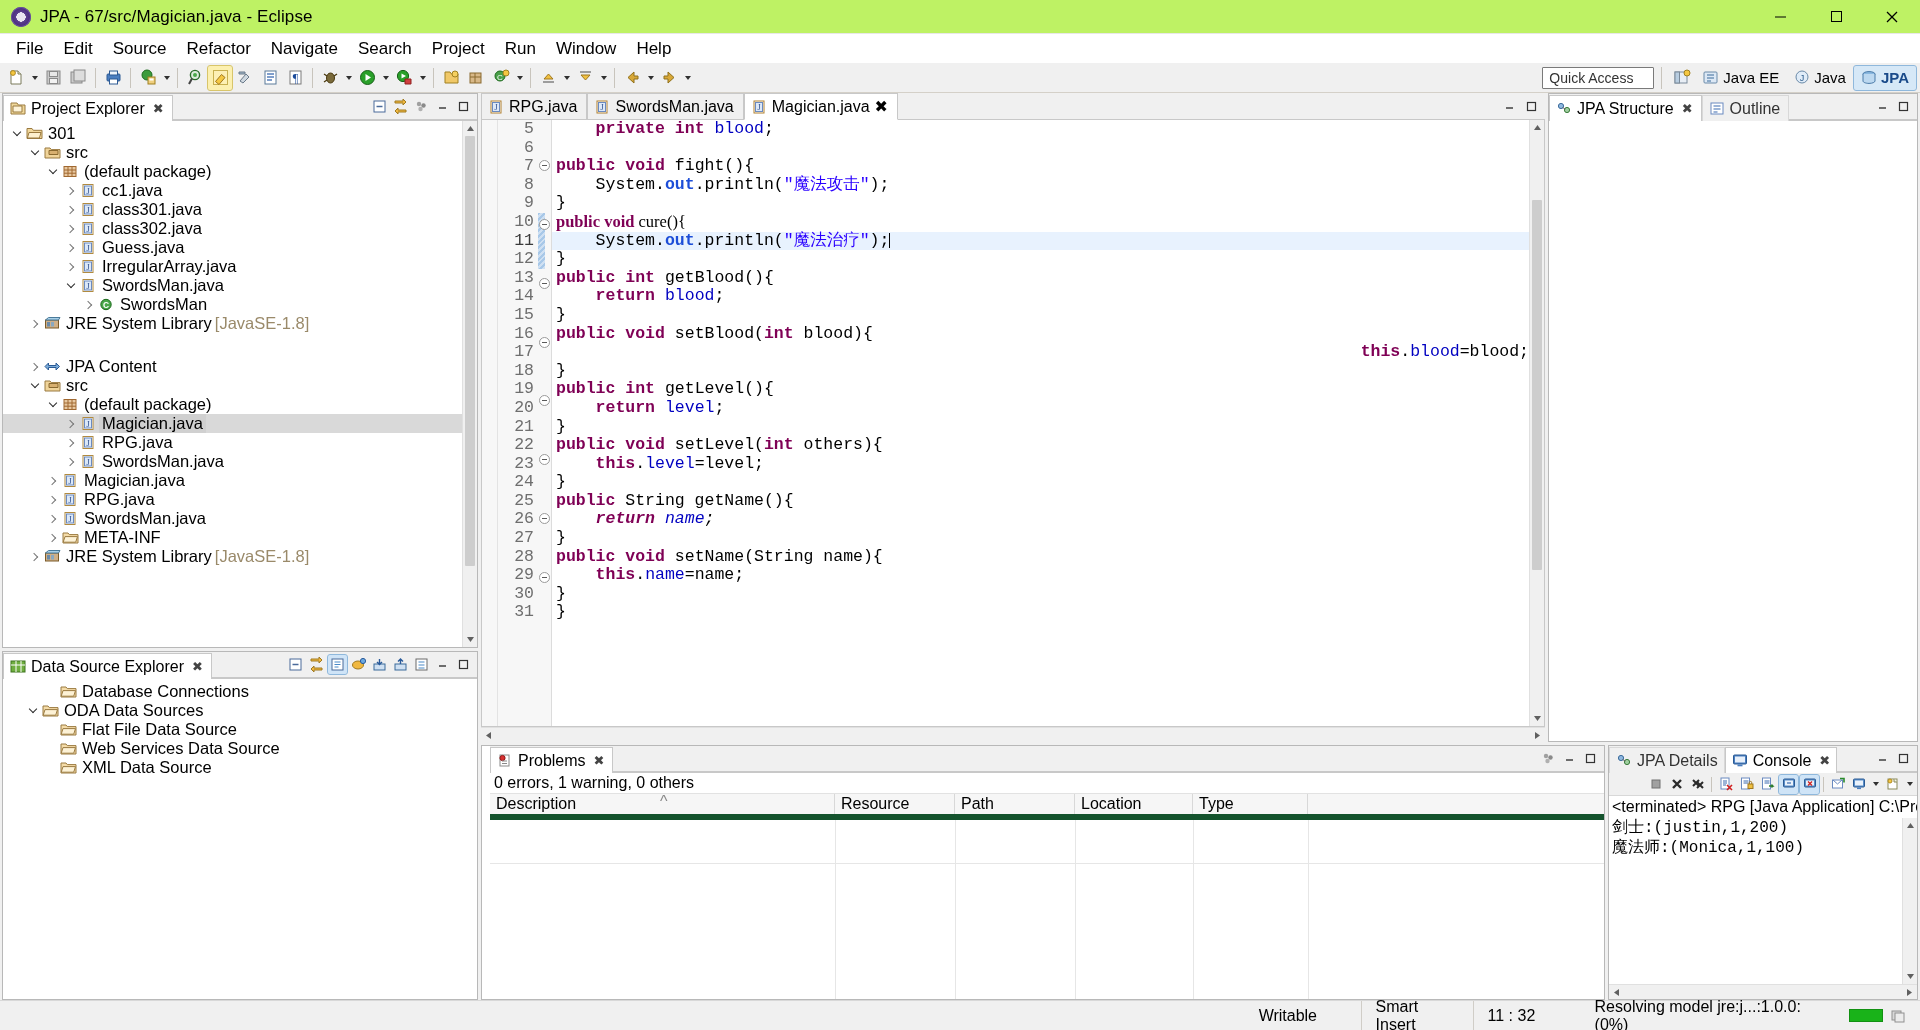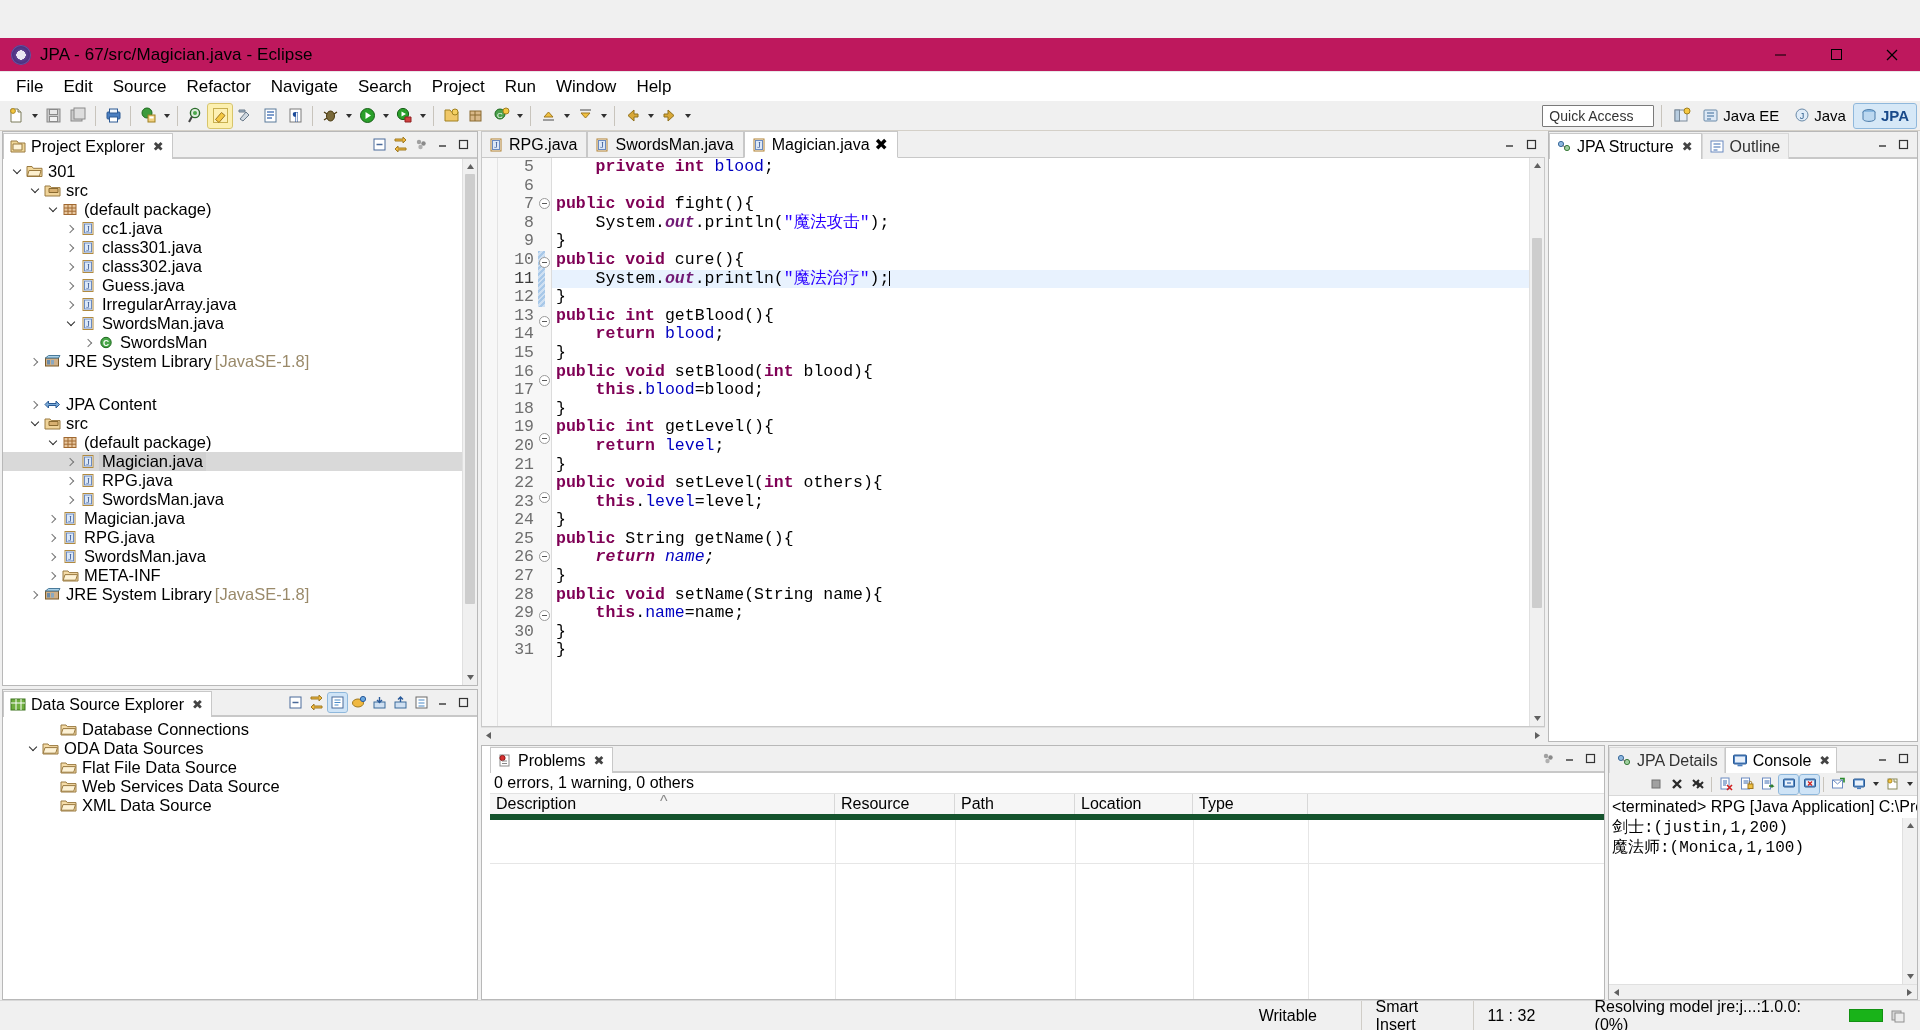--- a/index.html
+++ b/index.html
@@ -8,22 +8,22 @@
     font-family:"Liberation Sans", sans-serif;
     font-size:17px;
     background:#ffffff;
     color:#000;
     -webkit-font-smoothing:antialiased;
   }
   .app { width:1920px; height:1030px; display:flex; flex-direction:column; background:#f0f0f0; }
 
   
   .titlebar {
-    height:18px; background:#be185d; display:flex; align-items:center;
-    border-bottom:1px solid #e8e8e8; flex:0 0 34px;margin-top:38px;
+    height:18px; background:#bef264; display:flex; align-items:center;
+    border-bottom:1px solid #e8e8e8; flex:0 0 34px;
   }
   .title-icon { width:22px; height:22px; margin:0 8px 0 10px; position:relative; flex:0 0 auto; }
   .title-icon .ring {
     position:absolute; inset:1px; border-radius:50%;
     background: radial-gradient(circle at 50% 50%, #e9e5f2 0%, #e9e5f2 32%, #5b3f8e 34%, #4b3080 62%, #2e1c52 100%);
     box-shadow: inset 0 0 0 1px #6a52a0;
   }
   .title-text { font-size:17px; color:#000; letter-spacing:0.1px; }
   .win-ctrls { margin-left:auto; display:flex; height:34px; }
   .win-btn { width:56px; height:34px; display:flex; align-items:center; justify-content:center; }
@@ -107,21 +107,21 @@
   .ruler-col { width:40px; background:#f7f7f7; flex:0 0 40px; position:relative; }
   .fold-col { width:14px; background:#f7f7f7; border-right:1px solid #dcdcdc; flex:0 0 14px; position:relative; }
   .code-col { flex:1 1 auto; position:relative; overflow:hidden; background:#fff; }
   .codefont { font-family:"Liberation Mono","DejaVu Sans Mono",monospace; font-size:16.5px; line-height:18.6px; }
   .cline { height:18.6px; white-space:pre; }
   .lnum { text-align:right; padding-right:4px; color:#6e6e6e; }
   .lnum.hl { color:#3a3a3a; }
   .kw { color:#7f0055; font-weight:bold; }
   .str { color:#2a00ff; }
   .fld { color:#0000c0; }
-  .stc { color:#701a75; font-style:italic; font-weight:bold; }
+  .stc { color:#1d4ed8; font-weight:bold; }
   .plain { color:#000; }
   .hl-row { background:#e8f2fe; }
   .fold-mark {
     width:11px; height:11px; border:1px solid #9a9a9a; border-radius:50%; background:#fff;
     display:flex; align-items:center; justify-content:center; margin:3px auto 0 auto;
   }
   .fold-mark::before { content:""; width:5px; height:1px; background:#5a5a5a; }
   .chgbar { position:absolute; left:0; width:7px; background:repeating-linear-gradient(135deg,#a8c8e8 0 2px,#cfe0f2 2px 4px); }
   .vscroll { width:15px; background:#f0f0f0; border-left:1px solid #e0e0e0; flex:0 0 15px; position:relative; }
   .vthumb { position:absolute; left:2px; right:2px; background:#cdcdcd; border-radius:1px; }
@@ -918,28 +918,28 @@
                 <div class="cline" style="position: relative;"></div>
                 <div class="cline" style="position: relative;"></div>
                 <div class="cline" style="position: relative;"></div>
               </div>
             <div class="code-col codefont" id="codecol">
                 <div class="cline" style="padding-left: 4px;"><span class="plain">    </span><span class="kw">private int </span><span class="fld">blood</span><span class="plain">;</span></div>
                 <div class="cline" style="padding-left: 4px;"><span class="plain"></span></div>
                 <div class="cline" style="padding-left: 4px;"><span class="kw">public void </span><span class="plain">fight(){</span></div>
                 <div class="cline" style="padding-left: 4px;"><span class="plain">    System.</span><span class="stc">out</span><span class="plain">.println(</span><span class="str">"魔法攻击"</span><span class="plain">);</span></div>
                 <div class="cline" style="padding-left: 4px;"><span class="plain">}</span></div>
-                <div class="cline" style="padding-left: 4px;"><span class="kw">public void </span><span class="plain">cure(){</span></div>
+                <div class="cline" style="padding-left: 4px; font-family: Liberation Serif, serif;"><span class="kw">public void </span><span class="plain">cure(){</span></div>
                 <div class="cline hl-row" style="padding-left: 4px;"><span class="plain">    System.</span><span class="stc">out</span><span class="plain">.println(</span><span class="str">"魔法治疗"</span><span class="plain">);</span><span style="display: inline-block; width: 1px; height: 15px; background: rgb(0, 0, 0); vertical-align: -3px;"></span></div>
                 <div class="cline" style="padding-left: 4px;"><span class="plain">}</span></div>
                 <div class="cline" style="padding-left: 4px;"><span class="kw">public int </span><span class="plain">getBlood(){</span></div>
                 <div class="cline" style="padding-left: 4px;"><span class="plain">    </span><span class="kw">return </span><span class="fld">blood</span><span class="plain">;</span></div>
                 <div class="cline" style="padding-left: 4px;"><span class="plain">}</span></div>
                 <div class="cline" style="padding-left: 4px;"><span class="kw">public void </span><span class="plain">setBlood(</span><span class="kw">int </span><span class="plain">blood){</span></div>
-                <div class="cline" style="padding-left: 4px;"><span class="plain">    </span><span class="kw">this</span><span class="plain">.</span><span class="fld">blood</span><span class="plain">=blood;</span></div>
+                <div class="cline" style="padding-left: 4px; text-align: right;"><span class="plain">    </span><span class="kw">this</span><span class="plain">.</span><span class="fld">blood</span><span class="plain">=blood;</span></div>
                 <div class="cline" style="padding-left: 4px;"><span class="plain">}</span></div>
                 <div class="cline" style="padding-left: 4px;"><span class="kw">public int </span><span class="plain">getLevel(){</span></div>
                 <div class="cline" style="padding-left: 4px;"><span class="plain">    </span><span class="kw">return </span><span class="fld">level</span><span class="plain">;</span></div>
                 <div class="cline" style="padding-left: 4px;"><span class="plain">}</span></div>
                 <div class="cline" style="padding-left: 4px;"><span class="kw">public void </span><span class="plain">setLevel(</span><span class="kw">int </span><span class="plain">others){</span></div>
                 <div class="cline" style="padding-left: 4px;"><span class="plain">    </span><span class="kw">this</span><span class="plain">.</span><span class="fld">level</span><span class="plain">=level;</span></div>
                 <div class="cline" style="padding-left: 4px;"><span class="plain">}</span></div>
                 <div class="cline" style="padding-left: 4px;"><span class="kw">public </span><span class="plain">String getName(){</span></div>
                 <div class="cline" style="padding-left: 4px; font-style: italic;"><span class="plain">    </span><span class="kw">return </span><span class="fld">name</span><span class="plain">;</span></div>
                 <div class="cline" style="padding-left: 4px;"><span class="plain">}</span></div>

